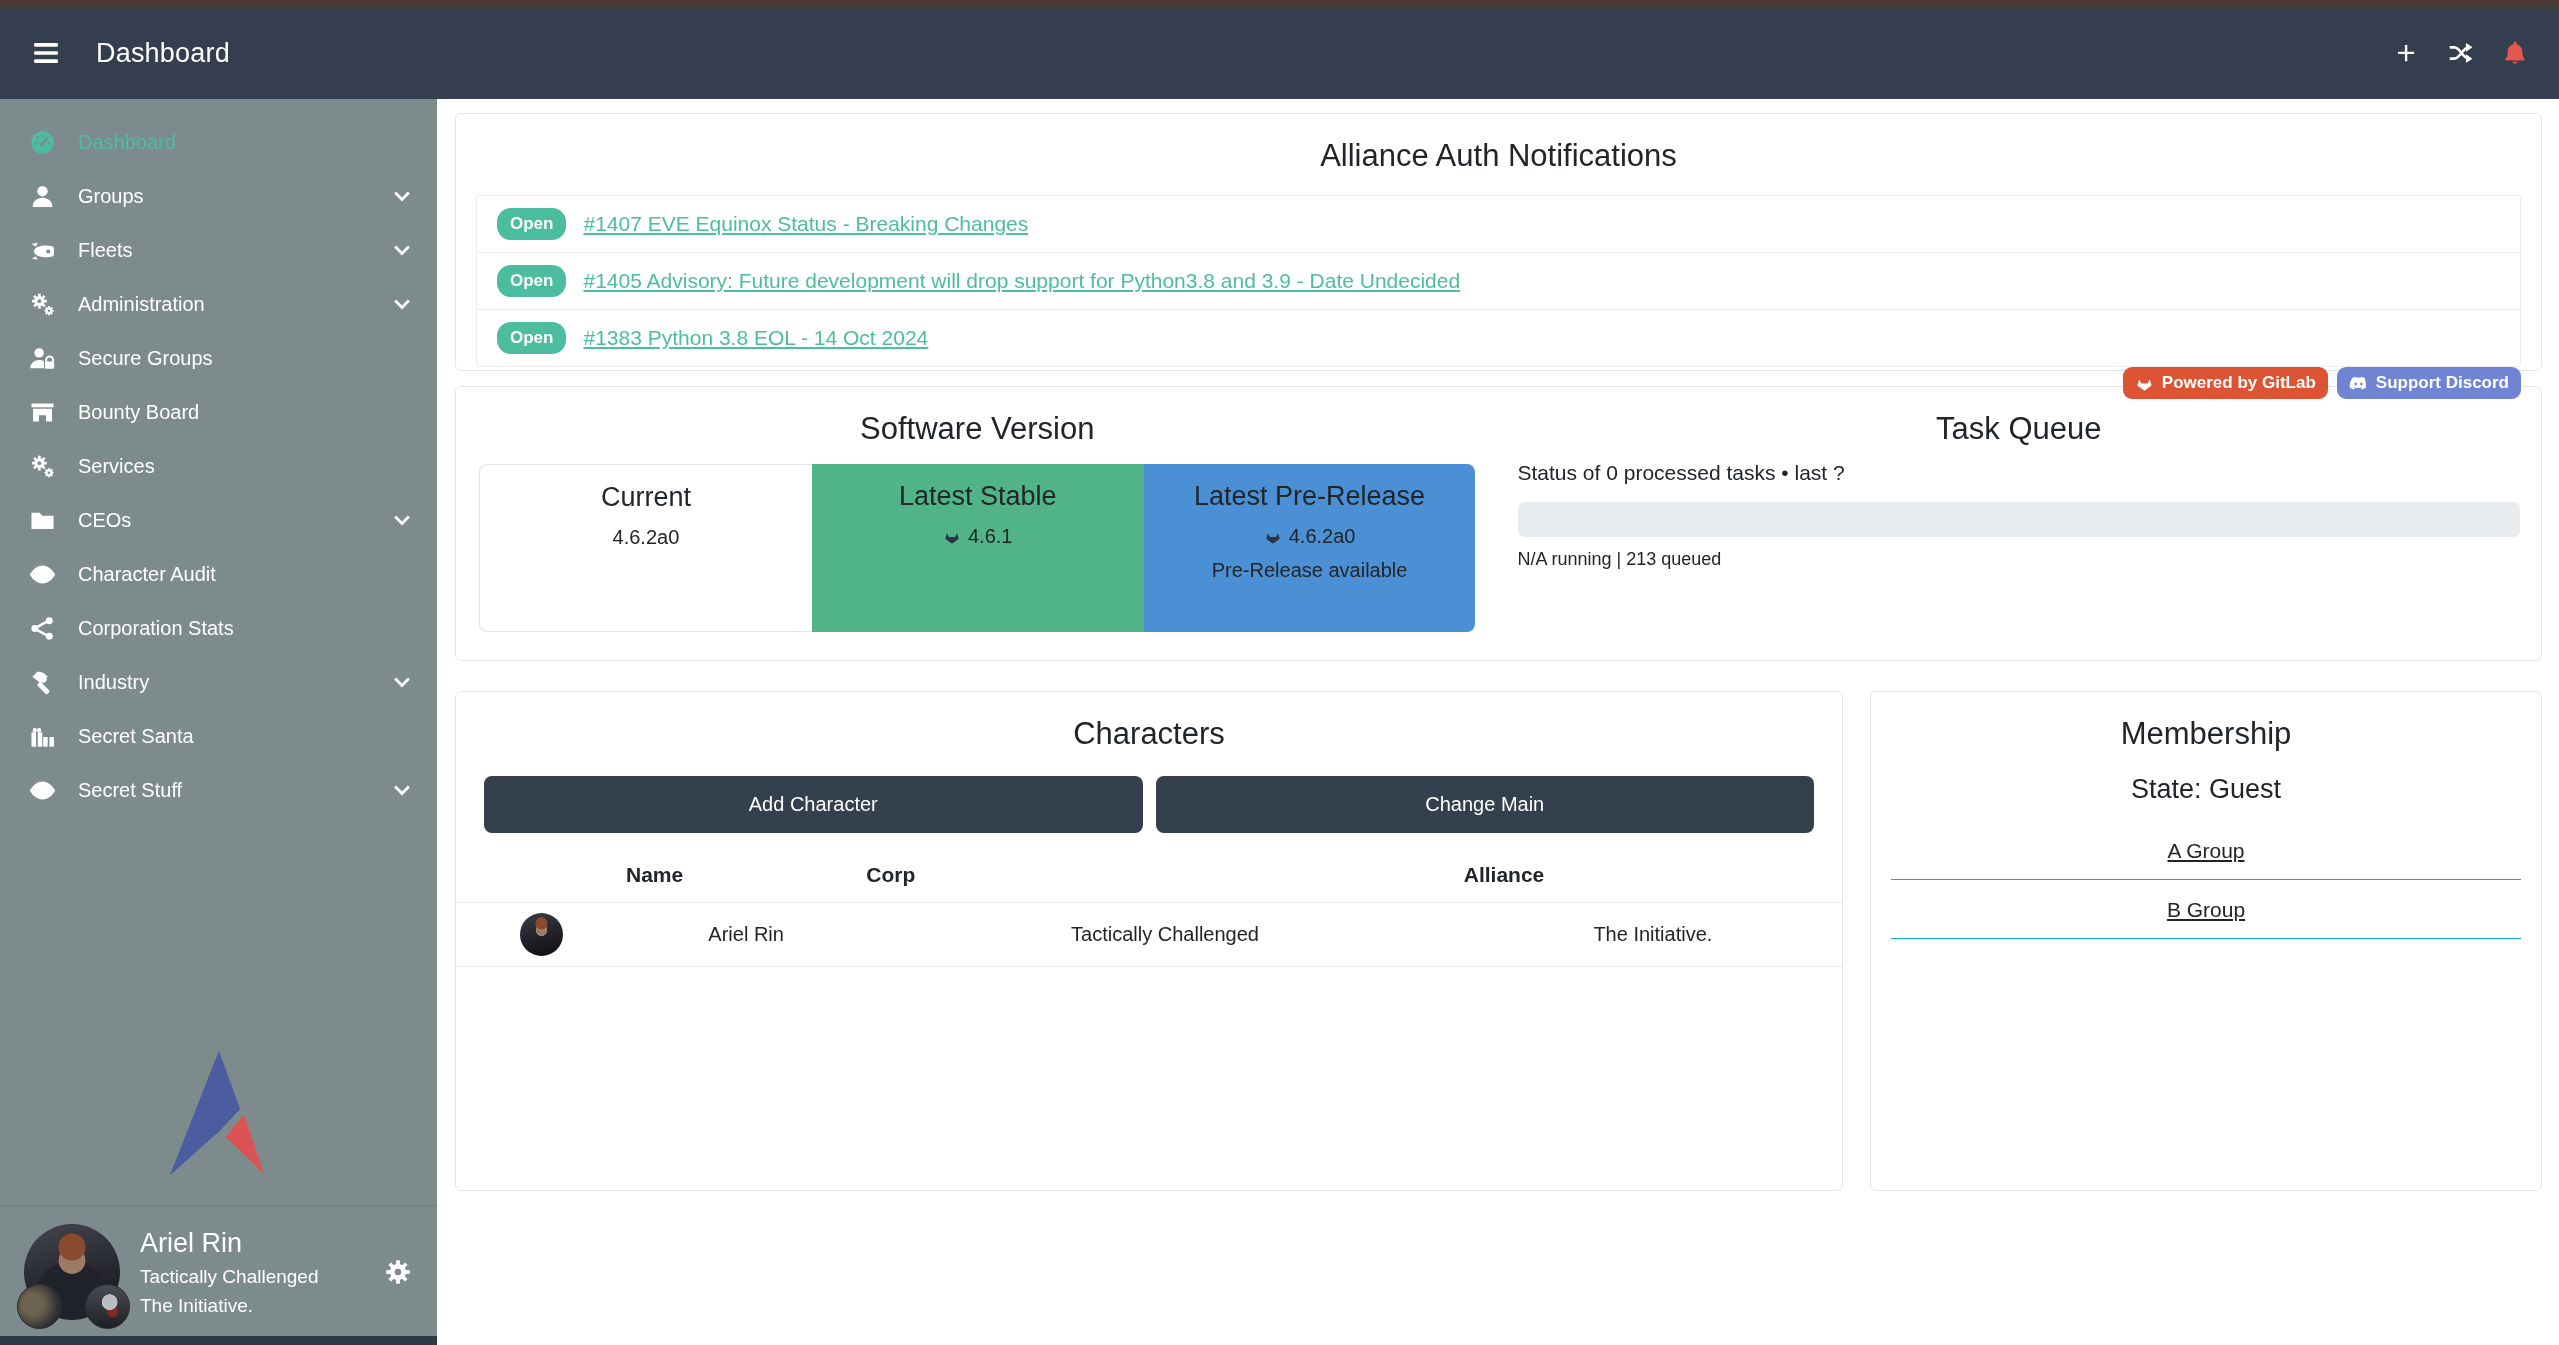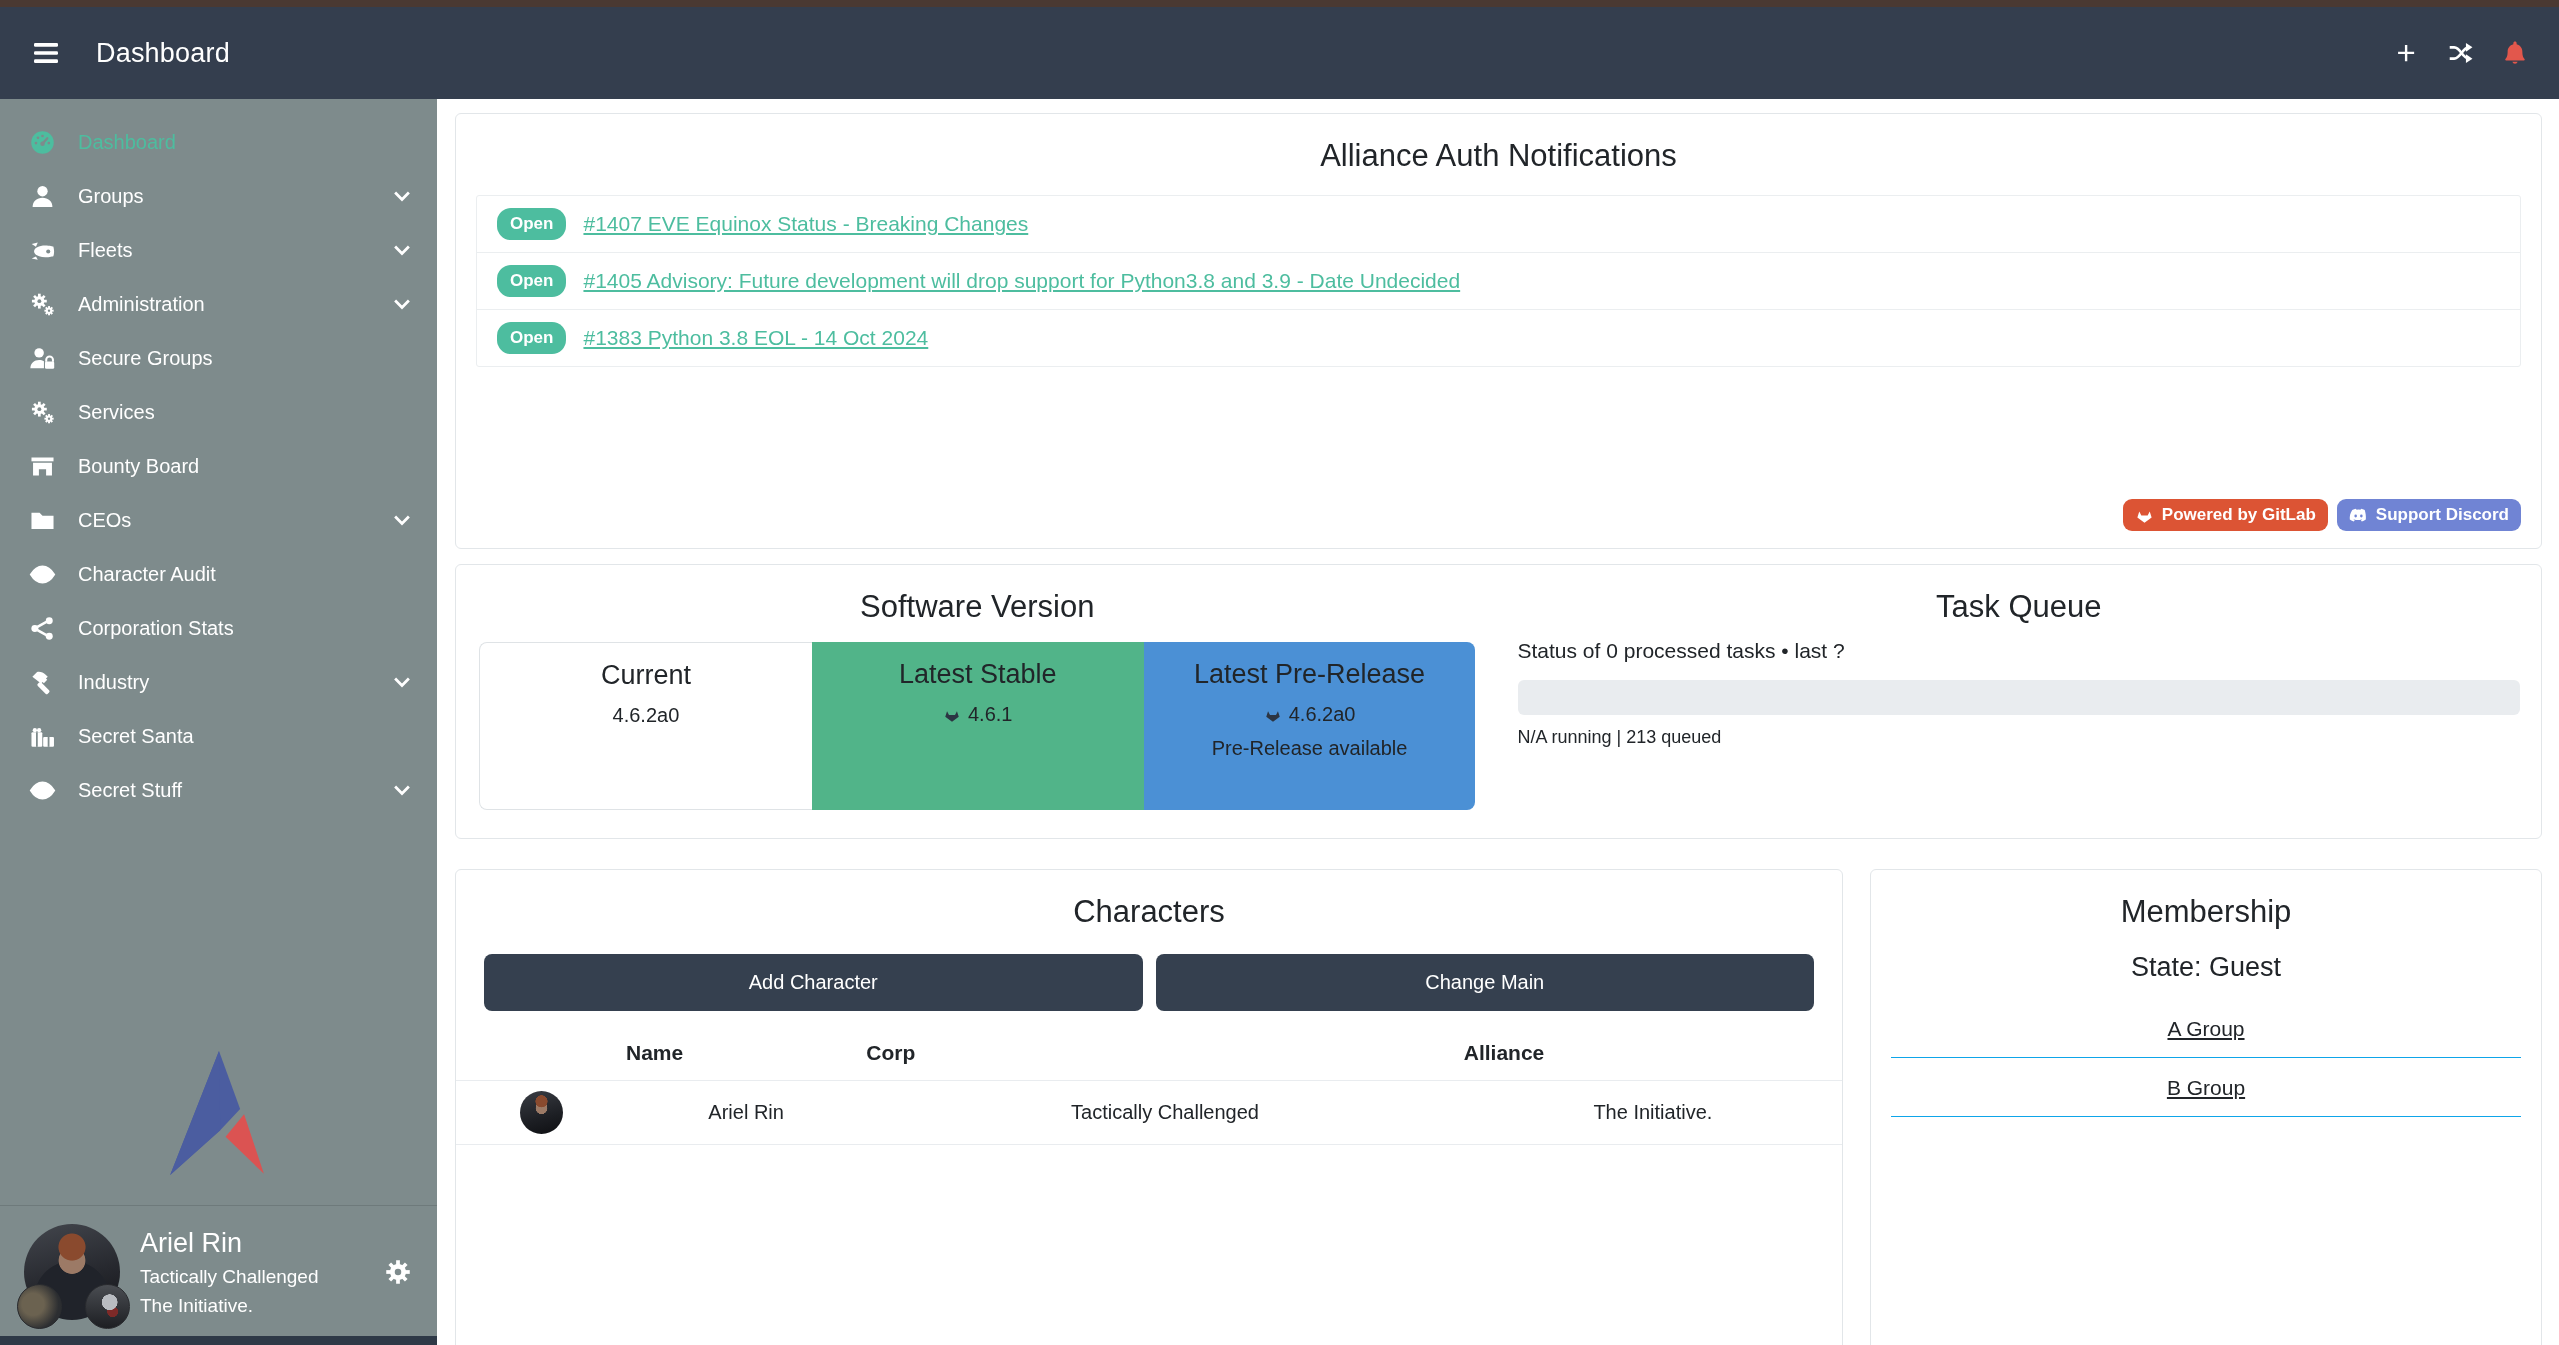--- a/index.html
+++ b/index.html
@@ -57,21 +57,21 @@
   .user-gear { margin-left:auto; background:none; border:none; cursor:pointer; color:#fff; display:flex; }
   .user-gear svg { width:30px; height:30px; fill:currentColor; }
   .sidebar-bottom-strip { height:9px; background:#2e3947; }
 
   
   .content { flex:1; background:#fff; padding:14px 17px 0 18px; }
   .card { background:#fff; border:1px solid #e2e6e9; border-radius:6px; }
   .card h2 { font-size:31px; font-weight:400; color:#212529; text-align:center; margin-top:24px; }
 
   
-  .card-notifications { height:436px; display:flex; flex-direction:column; margin-bottom:15px; }
+  .card-notifications { height:258px; display:flex; flex-direction:column; margin-bottom:15px; }
   .notif-list { margin:21px 20px 0; border:1px solid #ebeef0; border-radius:3px; }
   .notif-item { display:flex; align-items:center; padding:12px 20px; border-bottom:1px solid #ebeef0; }
   .notif-item:last-child { border-bottom:none; }
   .pill { background:#4dbd9f; color:#fff; font-weight:700; font-size:17px;
           padding:6px 13px; border-radius:14px; flex:none; }
   .notif-link { color:#4dbd9f; text-decoration:underline; font-size:21px; margin-left:17px; }
   .notif-footer { margin:auto 20px 17px; display:flex; justify-content:flex-end; gap:9px; }
   .badge-lg { display:inline-flex; align-items:center; gap:8px; color:#fff; font-weight:700;
               font-size:17px; border-radius:9px; padding:6px 12px; text-decoration:none; cursor:pointer; }
   .badge-gitlab { background:#dc5434; }
@@ -266,20 +266,30 @@
               <path d="M15.3 14.8v-1.6a3 3 0 0 1 6 0v1.6" fill="none" stroke="currentColor" stroke-width="1.8"></path>
               <rect x="14.2" y="14.6" width="8.2" height="6.6" rx="1.2"></rect>
             </svg>
         </span>
         <span>Secure Groups</span>
       </div>
 
       <div class="menu-item">
         <span class="mi-icon">
           <svg viewBox="0 0 24 24">
+              <path d="M2.2 4h19.6v3.4H2.2z"></path>
+              <path d="M3.6 8.6h16.8V20h-5.2v-5.6H8.8V20H3.6z"></path>
+            </svg>
+        </span>
+        <span>Bounty Board</span>
+      </div>
+
+      <div class="menu-item">
+        <span class="mi-icon">
+          <svg viewBox="0 0 24 24">
               <g transform="translate(9.2,9)">
                 <g stroke="currentColor" stroke-width="2.4">
                   <line x1="0" y1="-6.6" x2="0" y2="0"></line>
                   <line x1="4.7" y1="-4.7" x2="0" y2="0"></line>
                   <line x1="6.6" y1="0" x2="0" y2="0"></line>
                   <line x1="4.7" y1="4.7" x2="0" y2="0"></line>
                   <line x1="0" y1="6.6" x2="0" y2="0"></line>
                   <line x1="-4.7" y1="4.7" x2="0" y2="0"></line>
                   <line x1="-6.6" y1="0" x2="0" y2="0"></line>
                   <line x1="-4.7" y1="-4.7" x2="0" y2="0"></line>
@@ -297,30 +307,20 @@
                   <line x1="-4.7" y1="4.7" x2="0" y2="0"></line>
                   <line x1="-6.6" y1="0" x2="0" y2="0"></line>
                   <line x1="-4.7" y1="-4.7" x2="0" y2="0"></line>
                 </g>
                 <circle r="4.4" fill="currentColor"></circle>
                 <circle r="1.7" fill="#7e8b8c"></circle>
               </g>
             </svg>
         </span>
         <span>Services</span>
-      </div>
-
-      <div class="menu-item">
-        <span class="mi-icon">
-          <svg viewBox="0 0 24 24">
-              <path d="M2.2 4h19.6v3.4H2.2z"></path>
-              <path d="M3.6 8.6h16.8V20h-5.2v-5.6H8.8V20H3.6z"></path>
-            </svg>
-        </span>
-        <span>Bounty Board</span>
       </div>
 
       <div class="menu-item">
         <span class="mi-icon">
           <svg viewBox="0 0 24 24">
               <path d="M2.2 19.5V5.2h7.2l2.6 2.6h9.8v11.7z"></path>
             </svg>
         </span>
         <span>CEOs</span>
         <span class="chevron">

